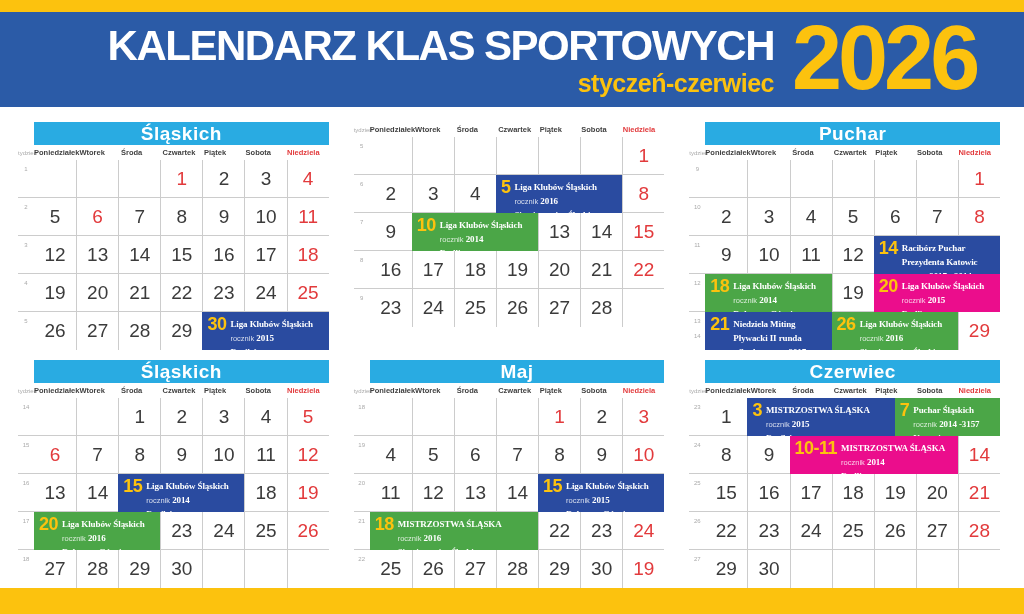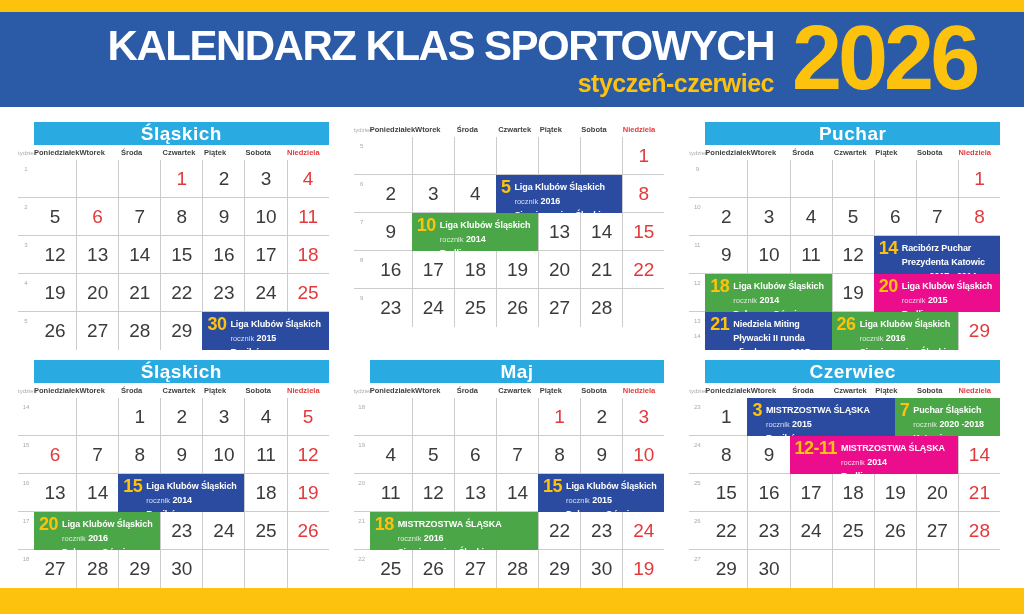--- a/index.html
+++ b/index.html
@@ -59,21 +59,21 @@
   .event{
     display:flex;align-items:flex-start;gap:4px;z-index:2;
     color:#ffffff;padding:3px 2px 2px 5px;overflow:hidden;height:38px;
   }
   .event.blue{background:var(--ev-blue);}
   .event.green{background:var(--ev-green);}
   .event.magenta{background:var(--ev-magenta);}
   .ev-num{font-weight:bold;font-size:18px;line-height:1.1;color:var(--yellow);letter-spacing:-0.5px;}
   .ev-txt{padding-top:1px;min-width:0;}
   .ev-line{line-height:11px;white-space:nowrap;}
-  .ev-line .bd{font-weight:bold;font-size:9px;letter-spacing:-0.1px;}
+  .ev-line .bd{font-weight:bold;font-size:9px;letter-spacing:-0.1px;font-family:Liberation Serif, serif;}
   .ev-line .sm{font-size:7.5px;color:rgba(255,255,255,0.8);}
 </style>
 </head>
 <body>
 
 <div class="top-strip"></div>
 
 <div class="banner">
   <div class="banner-left">
     <div class="page-title">KALENDARZ KLAS SPORTOWYCH</div>
@@ -800,21 +800,21 @@
           <div class="ev-txt">
             <div class="ev-line"><span class="bd">MISTRZOSTWA ŚLĄSKA</span></div>
             <div class="ev-line"><span class="sm">rocznik</span><span class="bd"> 2015</span></div>
             <div class="ev-line"><span class="bd">Racibórz</span></div>
           </div>
         </div>
         <div class="event green" style="grid-column: 11 / 16;">
           <div class="ev-num">7</div>
           <div class="ev-txt">
             <div class="ev-line"><span class="bd">Puchar Śląskich</span></div>
-            <div class="ev-line"><span class="sm">rocznik</span><span class="bd"> 2020 -2018</span></div>
+            <div class="ev-line"><span class="sm">rocznik</span><span class="bd"> 2014 -3157</span></div>
             <div class="ev-line"><span class="bd">Katowie</span></div>
           </div>
         </div>
       </div>
       <div class="wrow">
         <div class="wnum">
           <div>24</div>
         </div>
         <div class="dcell" style="grid-column: 2 / span 2;">
           <span>8</span>
@@ -823,21 +823,21 @@
           <span>9</span>
         </div>
         <div class="dcell bl" style="grid-column: 6 / span 2;"></div>
         <div class="dcell bl" style="grid-column: 8 / span 2;"></div>
         <div class="dcell bl" style="grid-column: 10 / span 2;"></div>
         <div class="dcell bl" style="grid-column: 12 / span 2;"></div>
         <div class="dcell bl" style="grid-column: 14 / span 2;">
           <span class="red">14</span>
         </div>
         <div class="event magenta" style="grid-column: 6 / 14;">
-          <div class="ev-num">12-11</div>
+          <div class="ev-num">10-11</div>
           <div class="ev-txt">
             <div class="ev-line"><span class="bd">MISTRZOSTWA ŚLĄSKA</span></div>
             <div class="ev-line"><span class="sm">rocznik</span><span class="bd"> 2014</span></div>
             <div class="ev-line"><span class="bd">Radlin</span></div>
           </div>
         </div>
       </div>
       <div class="wrow">
         <div class="wnum">
           <div>25</div>

